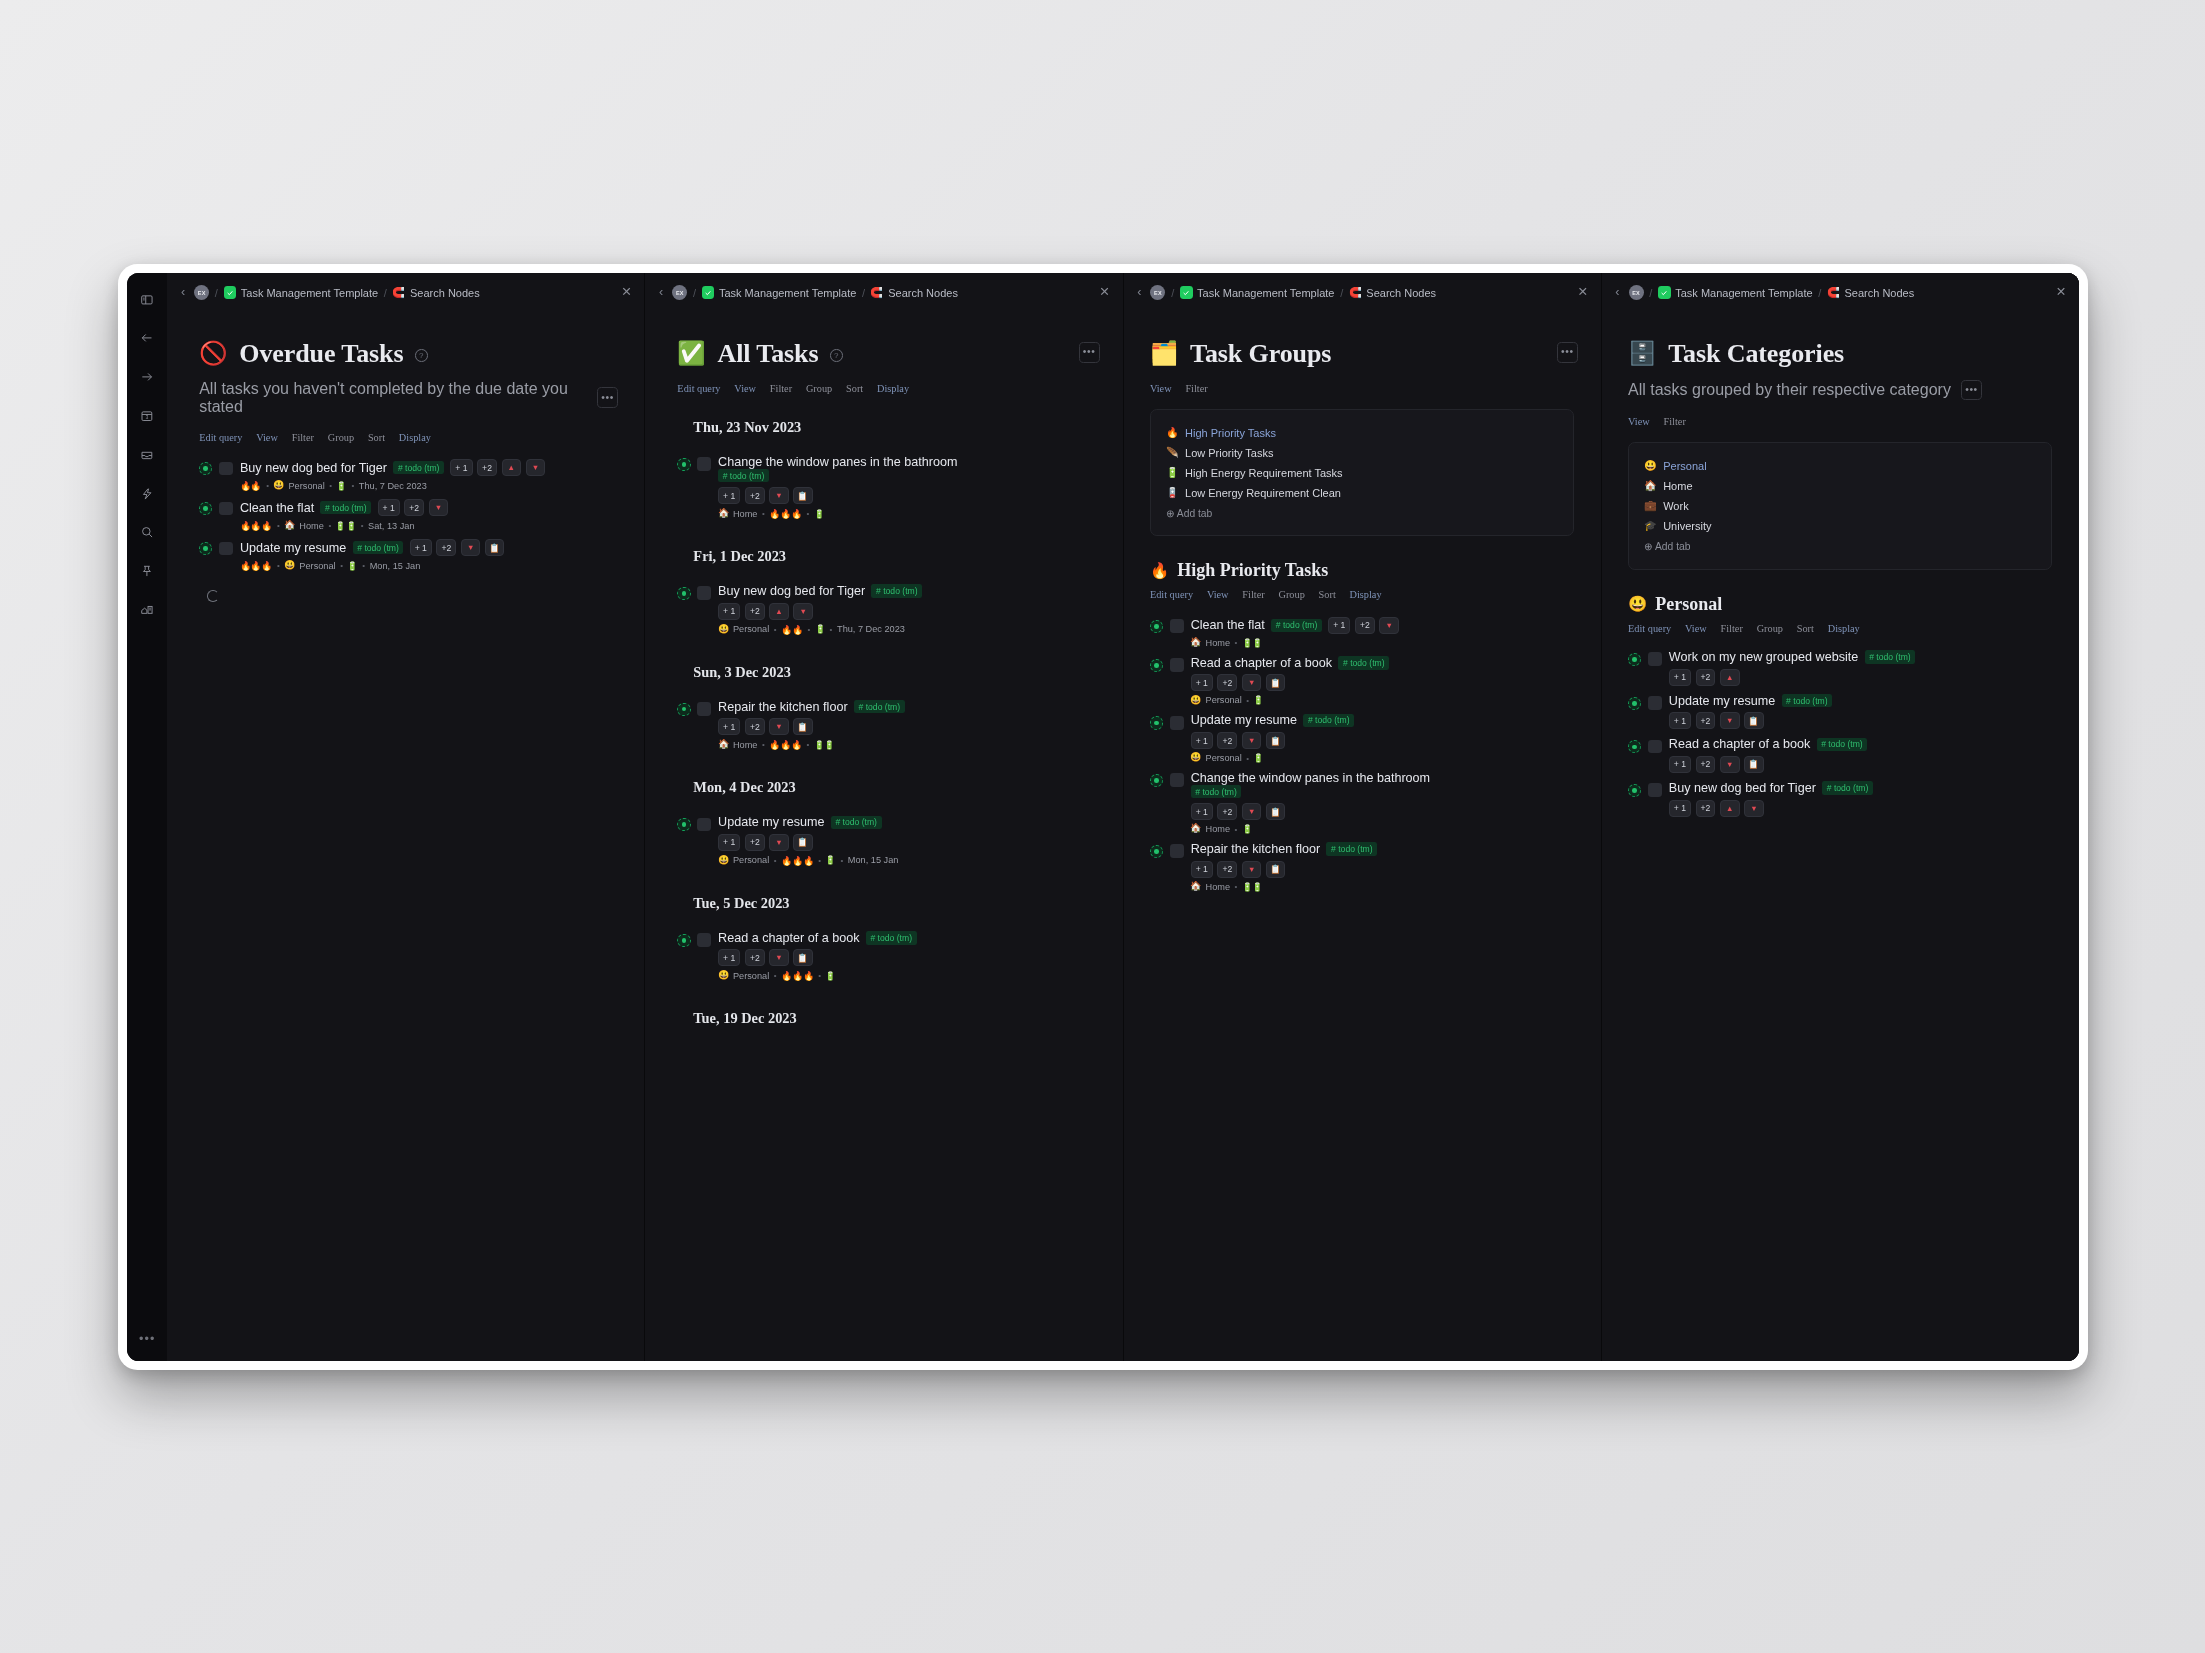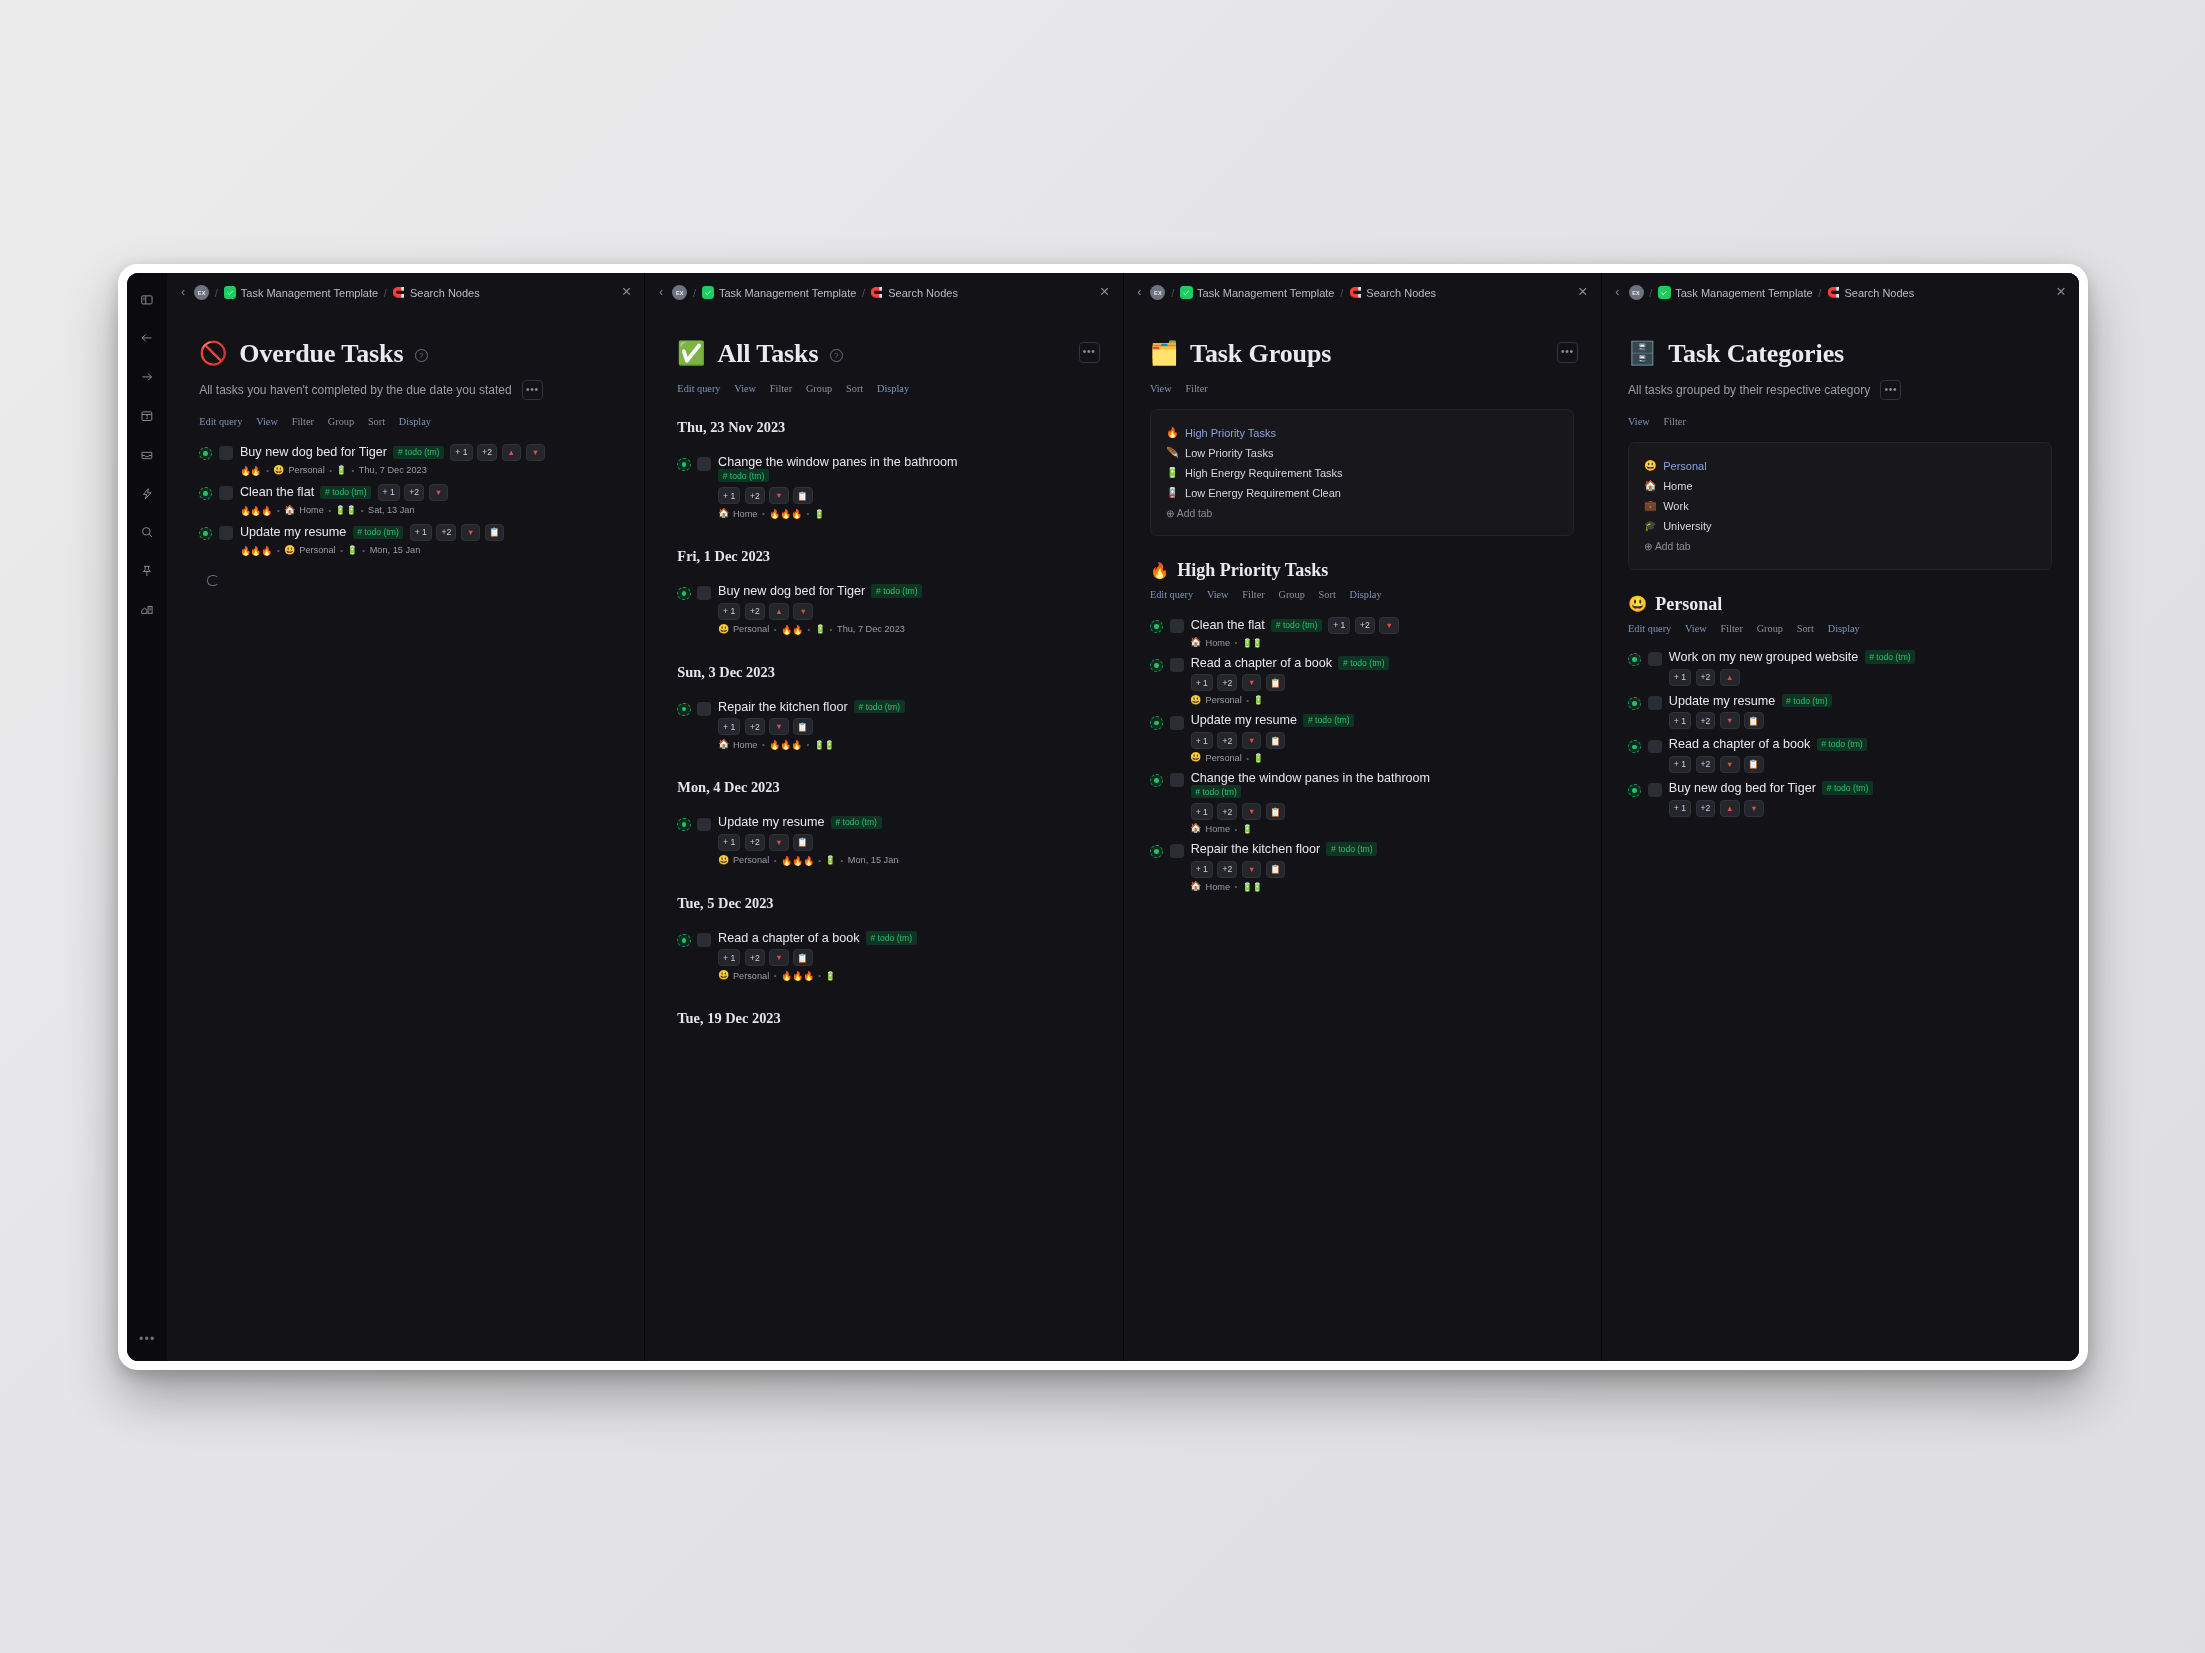--- a/index.html
+++ b/index.html
@@ -111,21 +111,21 @@
     letter-spacing: -0.1px; line-height: 1.05;
     white-space: nowrap;
   }
   .help-icon {
     width: 12.6px; height: 12.6px; border-radius: 50%;
     border: 0.9px solid #6a6d77; color: #6a6d77;
     font-size: 8px; display: flex; align-items: center; justify-content: center;
     margin-top: 9.2px; flex: 0 0 12.6px;
   }
   .desc-row { display: flex; align-items: center; gap: 10.3px; margin-top: 12.6px; }
-  .desc { font-size: 12px; color: #9a9da6; }
+  .desc { font-size: 16px; color: #9a9da6; }
   .more-btn {
     width: 20.7px; height: 20.7px; border-radius: 4.6px;
     border: 0.6px solid #34353c; color: #8b8e98;
     display: flex; align-items: center; justify-content: center;
     font-size: 10.3px; letter-spacing: 0.6px; line-height: 1;
     flex: 0 0 20.7px;
   }
   .more-abs { position: absolute; right: 23px; }
 
   .optbar { display: flex; gap: 13.8px; margin-top: 16px; font-size: 10.3px; font-family: Liberation Serif, serif; }
@@ -150,21 +150,21 @@
   .group-head .em { font-size: 15.5px; line-height: 1; }
   .group-head h2 {
     font-family: "Liberation Serif", serif;
     font-size: 18px; font-weight: bold; color: #e9eaef;
   }
 
   
   .date-head {
     font-family: "Liberation Serif", serif;
     font-size: 14.4px; font-weight: bold; color: #e3e5ea;
-    margin-top: 25px; margin-bottom: 15px;
+    margin-top: 25px; margin-bottom: 15px; margin-left: 16px;
   }
   .pane.p2 .date-head:first-child { margin-top: 23px; }
 
   
   .tasks { margin-top: 12.6px; }
   .task { display: flex; gap: 6.9px; padding: 4px 0; }
   .bullet {
     width: 13.2px; height: 13.2px; flex: 0 0 13.2px; margin-top: 2.9px;
     border-radius: 50%;
     border: 1.1px dashed #13a05a;

